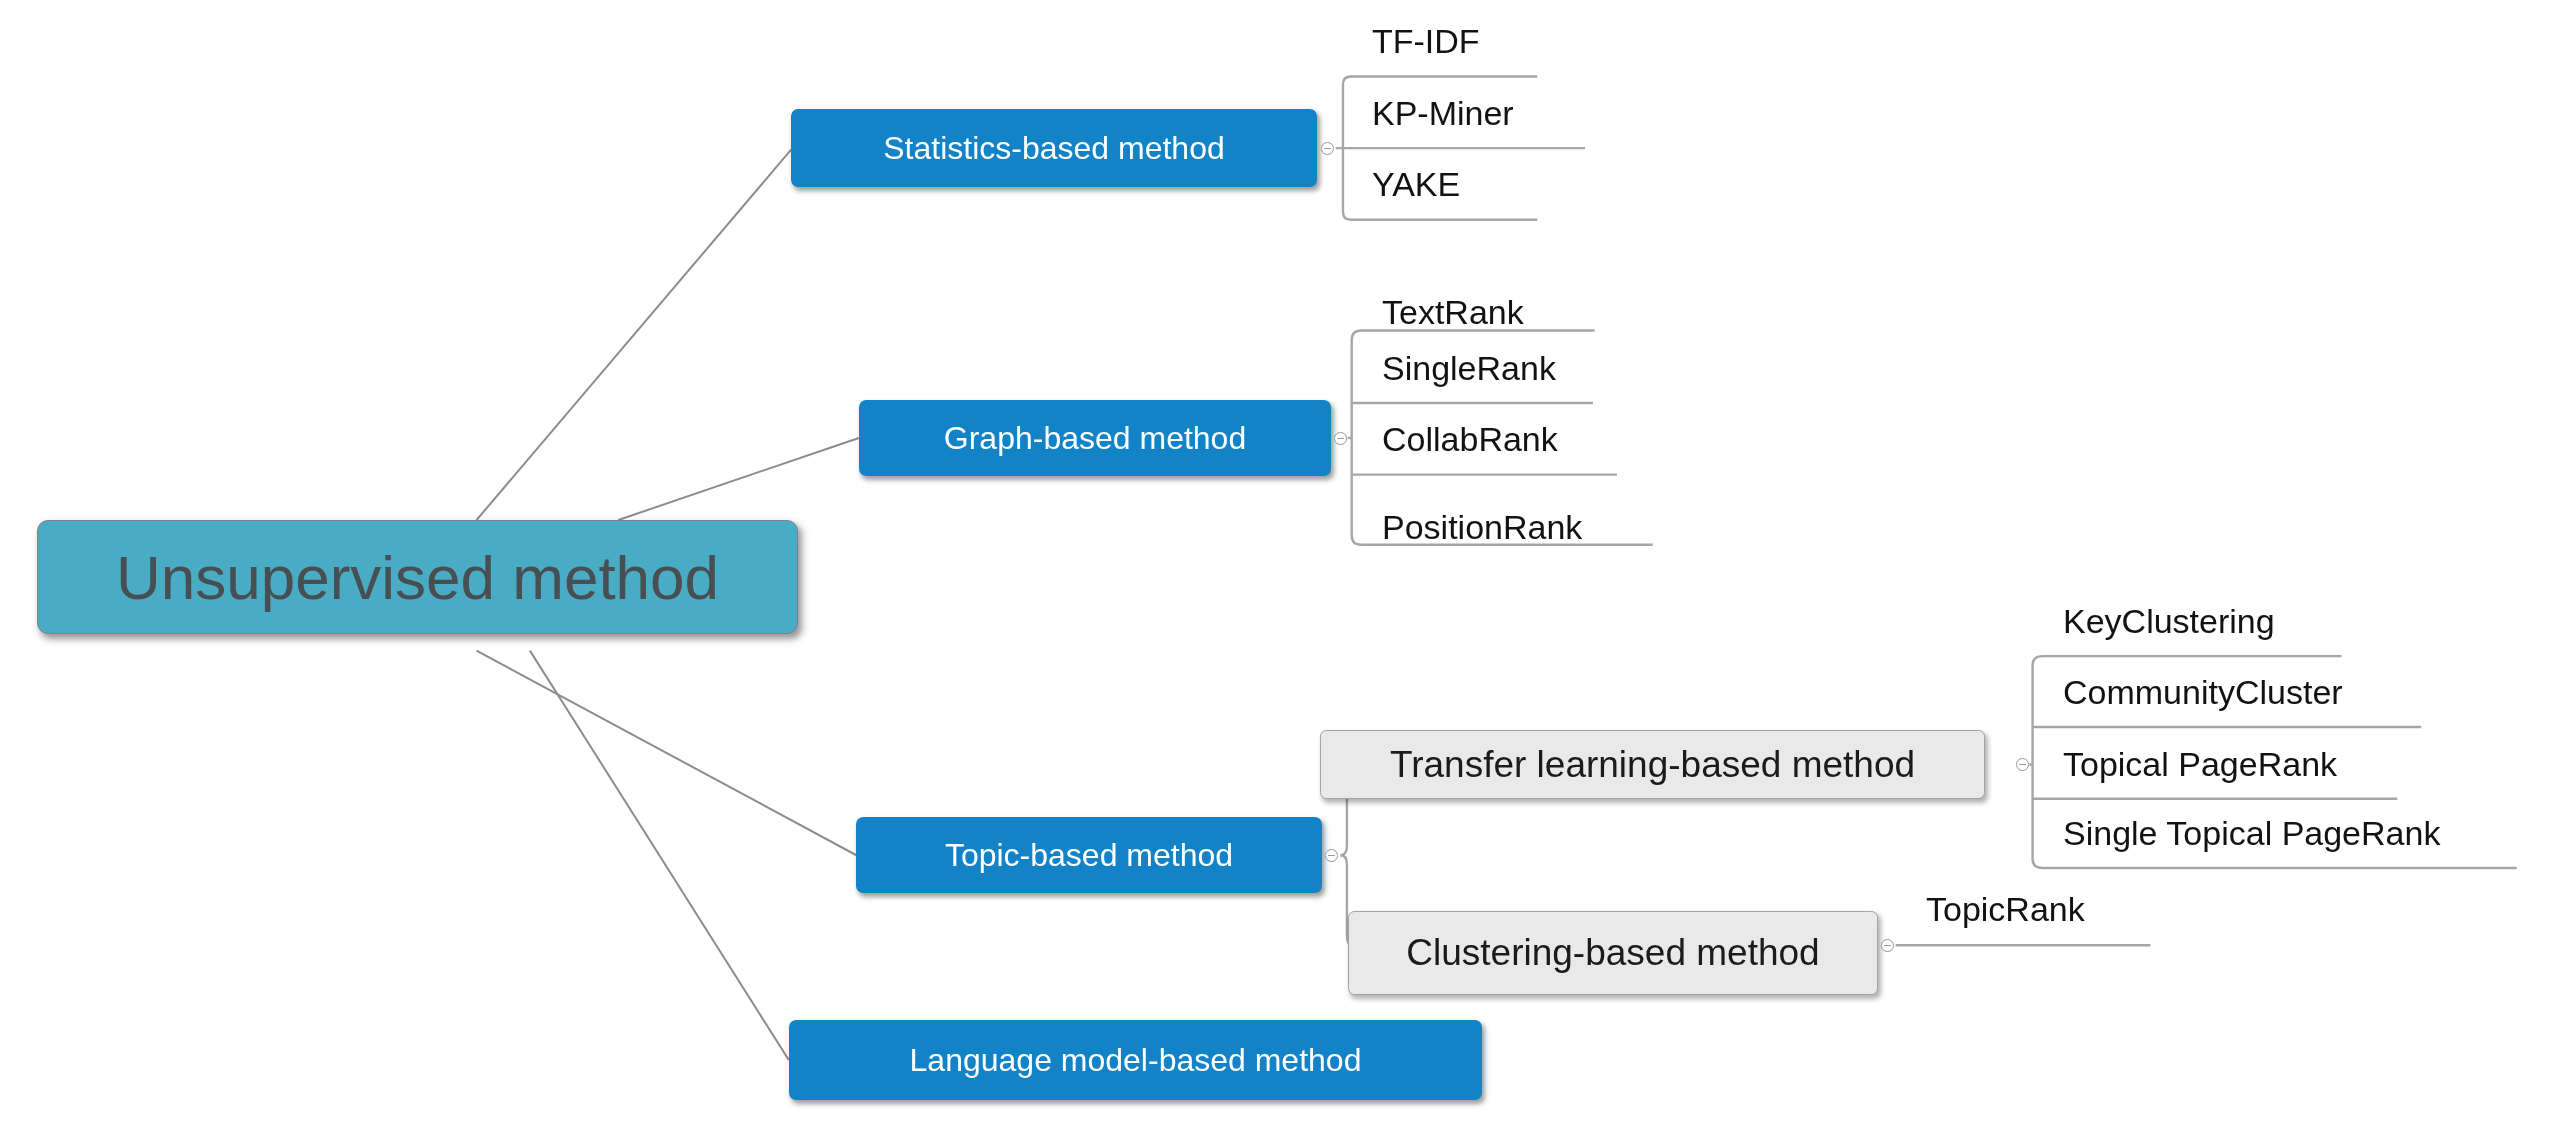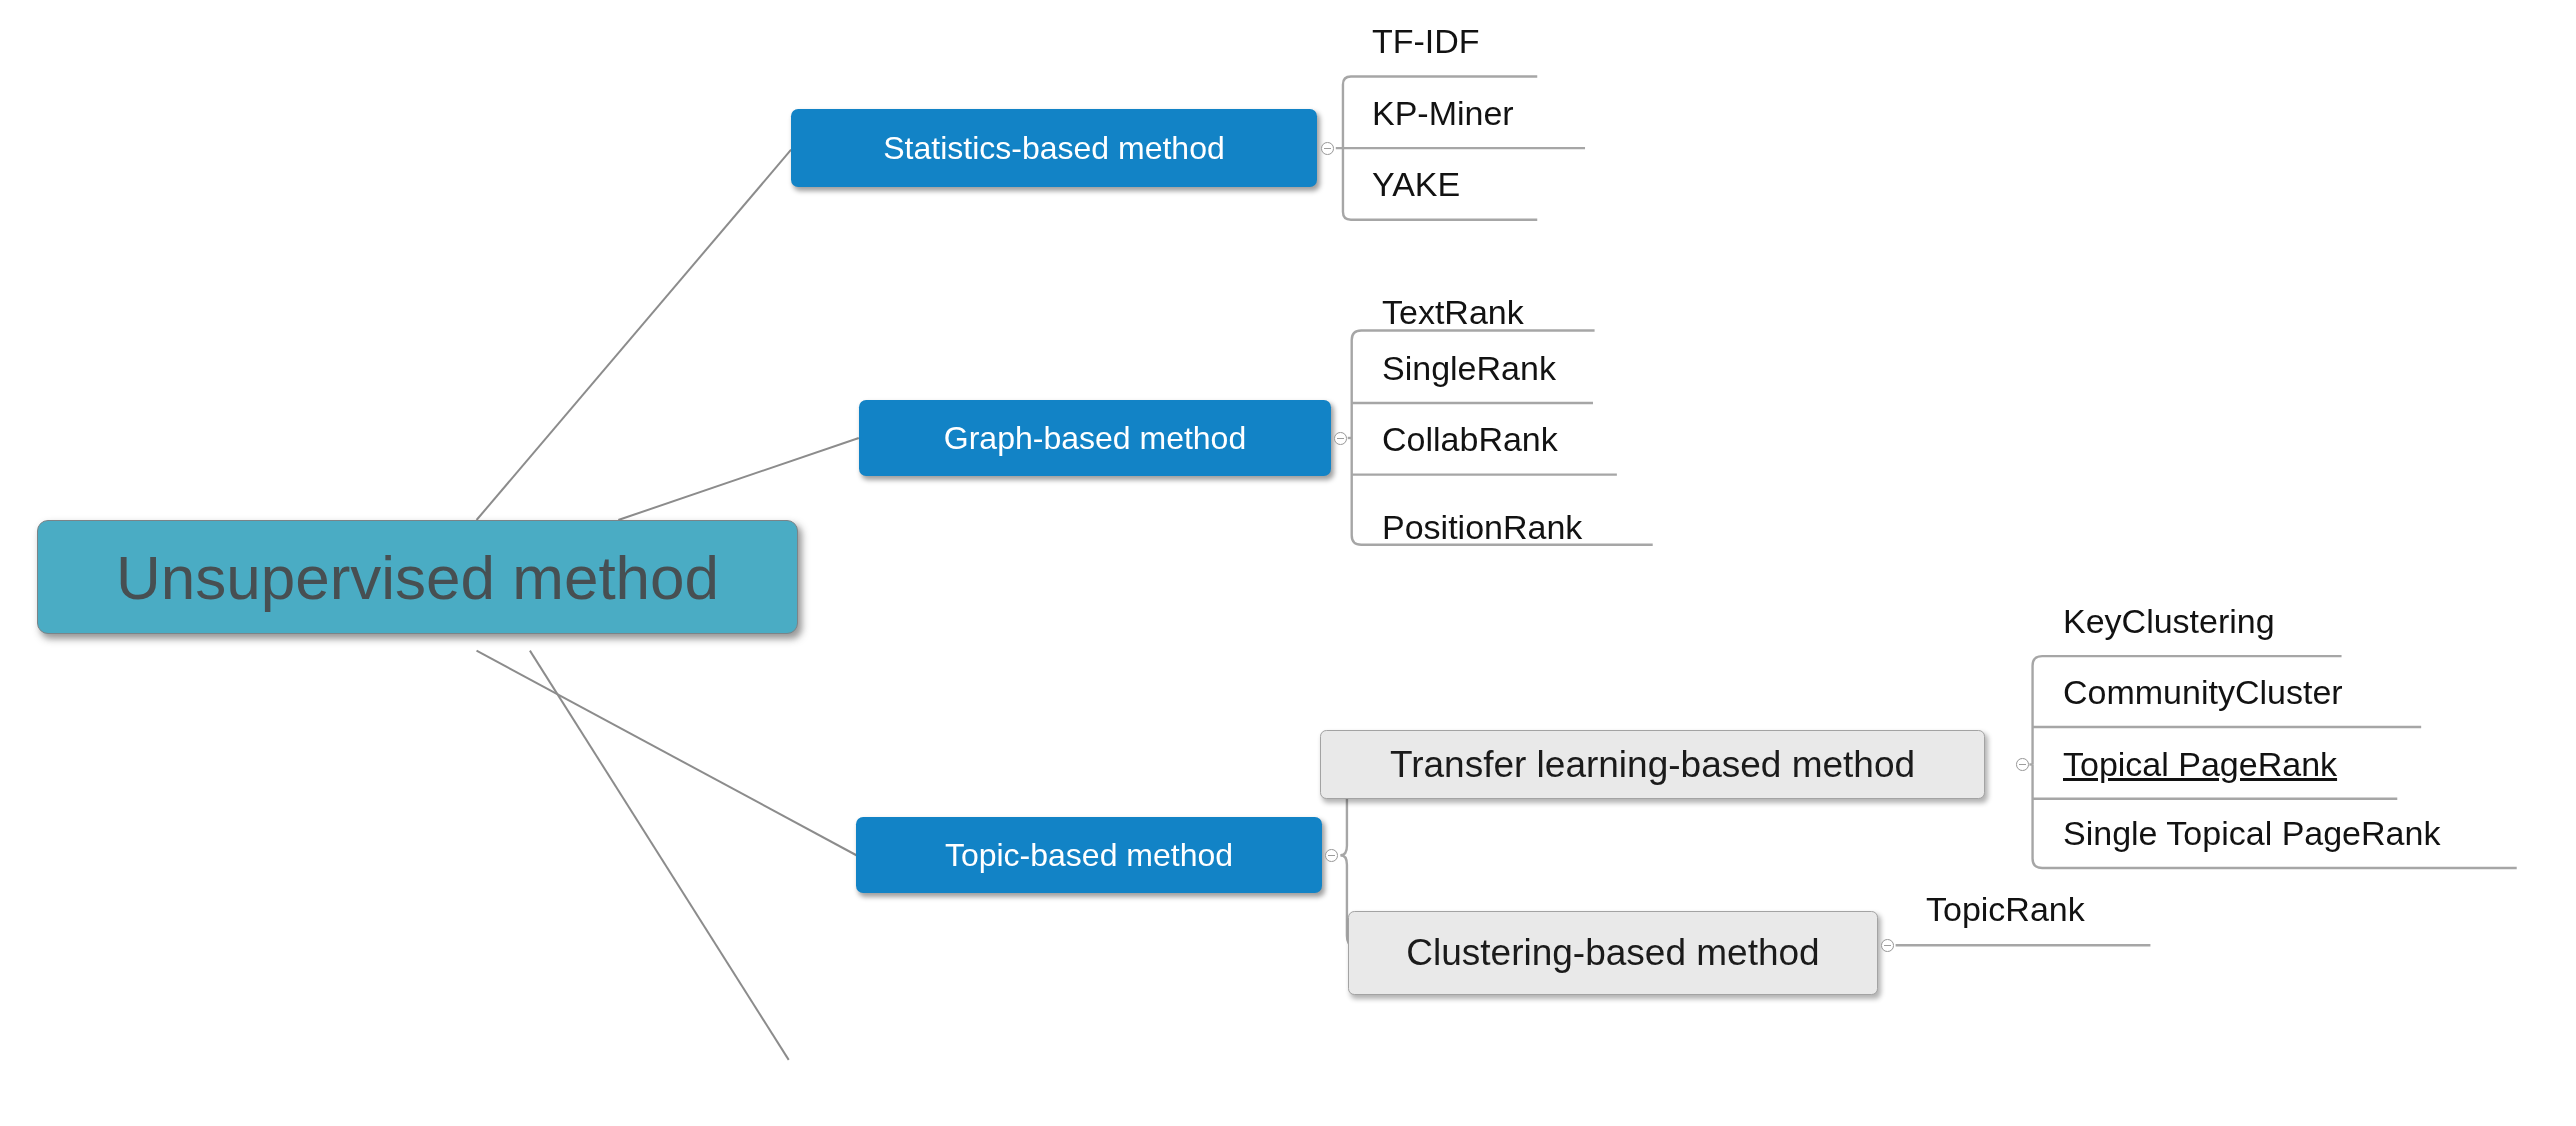--- a/index.html
+++ b/index.html
@@ -115,41 +115,44 @@
   </div>
 
   <div class="topic branch-topic" style="left:859px;top:400px;width:472px;height:76px;">
     <span>Graph-based method</span>
   </div>
 
   <div class="topic branch-topic" style="left:856px;top:817px;width:466px;height:76px;">
     <span>Topic-based method</span>
   </div>
 
+  <div class="topic branch-topic" style="left:789px;top:1020px;width:693px;height:80px;">
+    <span>Language model-based method</span>
+  </div>
 
   <div class="topic gray-topic" style="left:1320px;top:730px;width:665px;height:69px;">
     <span>Transfer learning-based method</span>
   </div>
 
   <div class="topic gray-topic" style="left:1348px;top:911px;width:530px;height:84px;text-align:center;">
     <span>Clustering-based method</span>
   </div>
 
   <div class="leaf-label" style="left:1372px;top:19px;">TF-IDF</div>
   <div class="leaf-label" style="left:1372px;top:91px;">KP-Miner</div>
   <div class="leaf-label" style="left:1372px;top:162px;">YAKE</div>
 
   <div class="leaf-label" style="left:1382px;top:290px;">TextRank</div>
   <div class="leaf-label" style="left:1382px;top:346px;">SingleRank</div>
   <div class="leaf-label" style="left:1382px;top:417px;">CollabRank</div>
   <div class="leaf-label" style="left:1382px;top:505px;text-align:right;">PositionRank</div>
 
   <div class="leaf-label" style="left:2063px;top:599px;">KeyClustering</div>
   <div class="leaf-label" style="left:2063px;top:670px;">CommunityCluster</div>
-  <div class="leaf-label" style="left:2063px;top:742px;text-decoration:underline;">Topical PageRank</div>
+  <div class="leaf-label" style="left:2063px;top:742px;">Topical PageRank</div>
   <div class="leaf-label" style="left:2063px;top:811px;">Single Topical PageRank</div>
 
   <div class="leaf-label" style="left:1926px;top:887px;">TopicRank</div>
 
   <div class="handle" style="left:1321px;top:142px;">
     <span class="hminus"></span>
   </div>
   <div class="handle" style="left:1334px;top:432px;">
     <span class="hminus"></span>
   </div>

